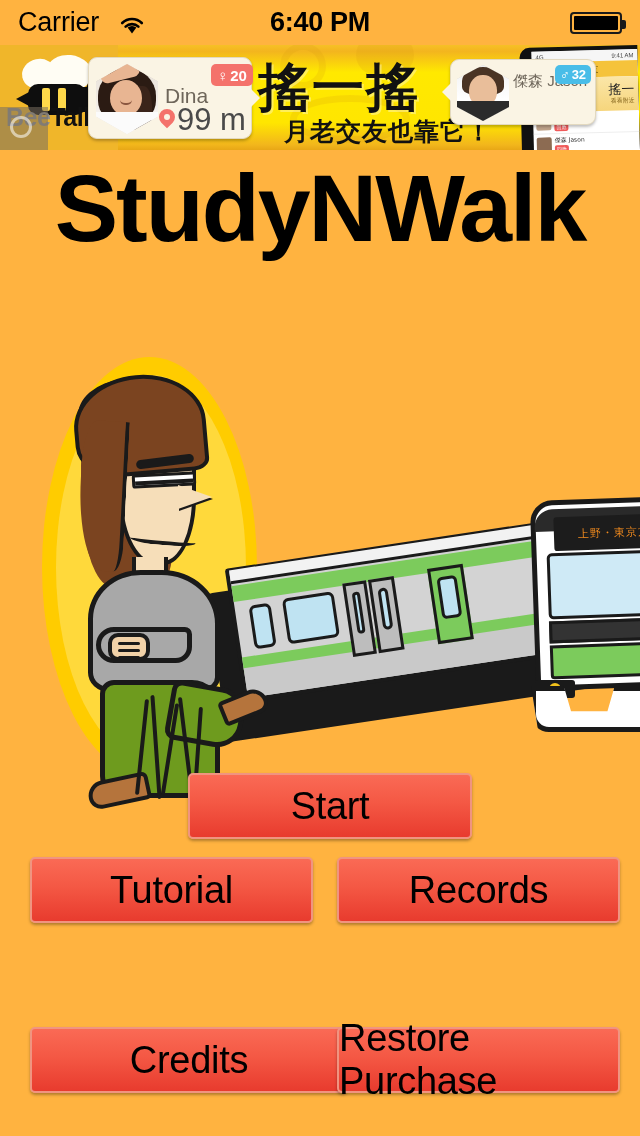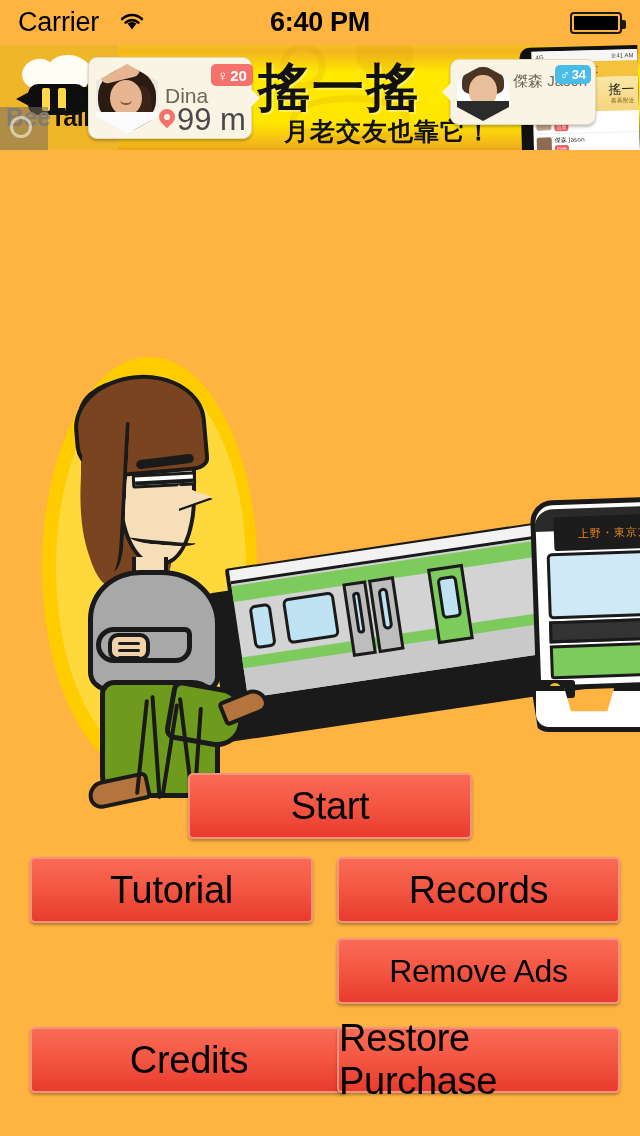--- a/index.html
+++ b/index.html
@@ -9,21 +9,21 @@
     font-family:"Liberation Sans", sans-serif;
     -webkit-font-smoothing:antialiased;
   }
   #app{ position:relative; width:640px; height:1136px; background:#FFB340; overflow:hidden; }
 
   
   .statusbar{
     position:absolute; left:0; top:0; width:640px; height:44px;
     background:#FFB340; color:#000;
   }
-  .sb-left{ position:absolute; left:18px; top:6px; display:flex; gap:20px; }
+  .sb-left{ position:absolute; left:18px; top:6px; display:flex; align-items:center; gap:20px; }
   .sb-carrier{ font-size:27px; letter-spacing:-0.2px; line-height:32px; }
   .wifi-ico{ width:26px; height:20px; position:relative; display:block; margin-top:5px;}
   .sb-time{
     position:absolute; left:0; right:0; top:7px; text-align:center;
     font-size:27px; font-weight:bold; letter-spacing:-0.3px;
   }
   .sb-batt{
     position:absolute; right:18px; top:12px;
     width:52px; height:22px; border:2px solid #1a1a1a; border-radius:4px;
     padding:2px; background:transparent;
@@ -404,25 +404,26 @@
       <div class="hexphoto">
         <div class="ph-face jason">
           <div class="hair"></div>
             <div class="skin"></div>
             <div class="shirt"></div>
         </div>
       </div>
       <div class="p-name">傑森 Jason</div>
       <div class="badge blue">
         <span>♂</span>
-          <span>34</span>
+          <span>32</span>
       </div>
     </div>
   </div>
 
+  <div class="app-title">StudyNWalk</div>
 
   <div class="art">
 
     <div class="halo"></div>
     <div class="halo2"></div>
 
     <div class="train">
       <div class="tr-shadow"></div>
       <div class="tr-body">
         <div class="roof"></div>
@@ -487,17 +488,16 @@
         <i style="left:36px;top:8px;height:92px;transform:rotate(9deg)"></i>
         <i style="left:52px;top:2px;height:100px;transform:rotate(-7deg)"></i>
         <i style="left:64px;top:12px;height:84px;transform:rotate(4deg)"></i>
       </div>
     </div>
   </div>
 
   <div class="btn r1c1">Tutorial</div>
   <div class="btn start">Start</div>
   <div class="btn r1c2">Records</div>
-  <div class="btn r2c2 small">Remove Ads</div>
   <div class="btn r3c1">Credits</div>
   <div class="btn r3c2">Restore Purchase</div>
 
 </div>
 
 </body></html>

